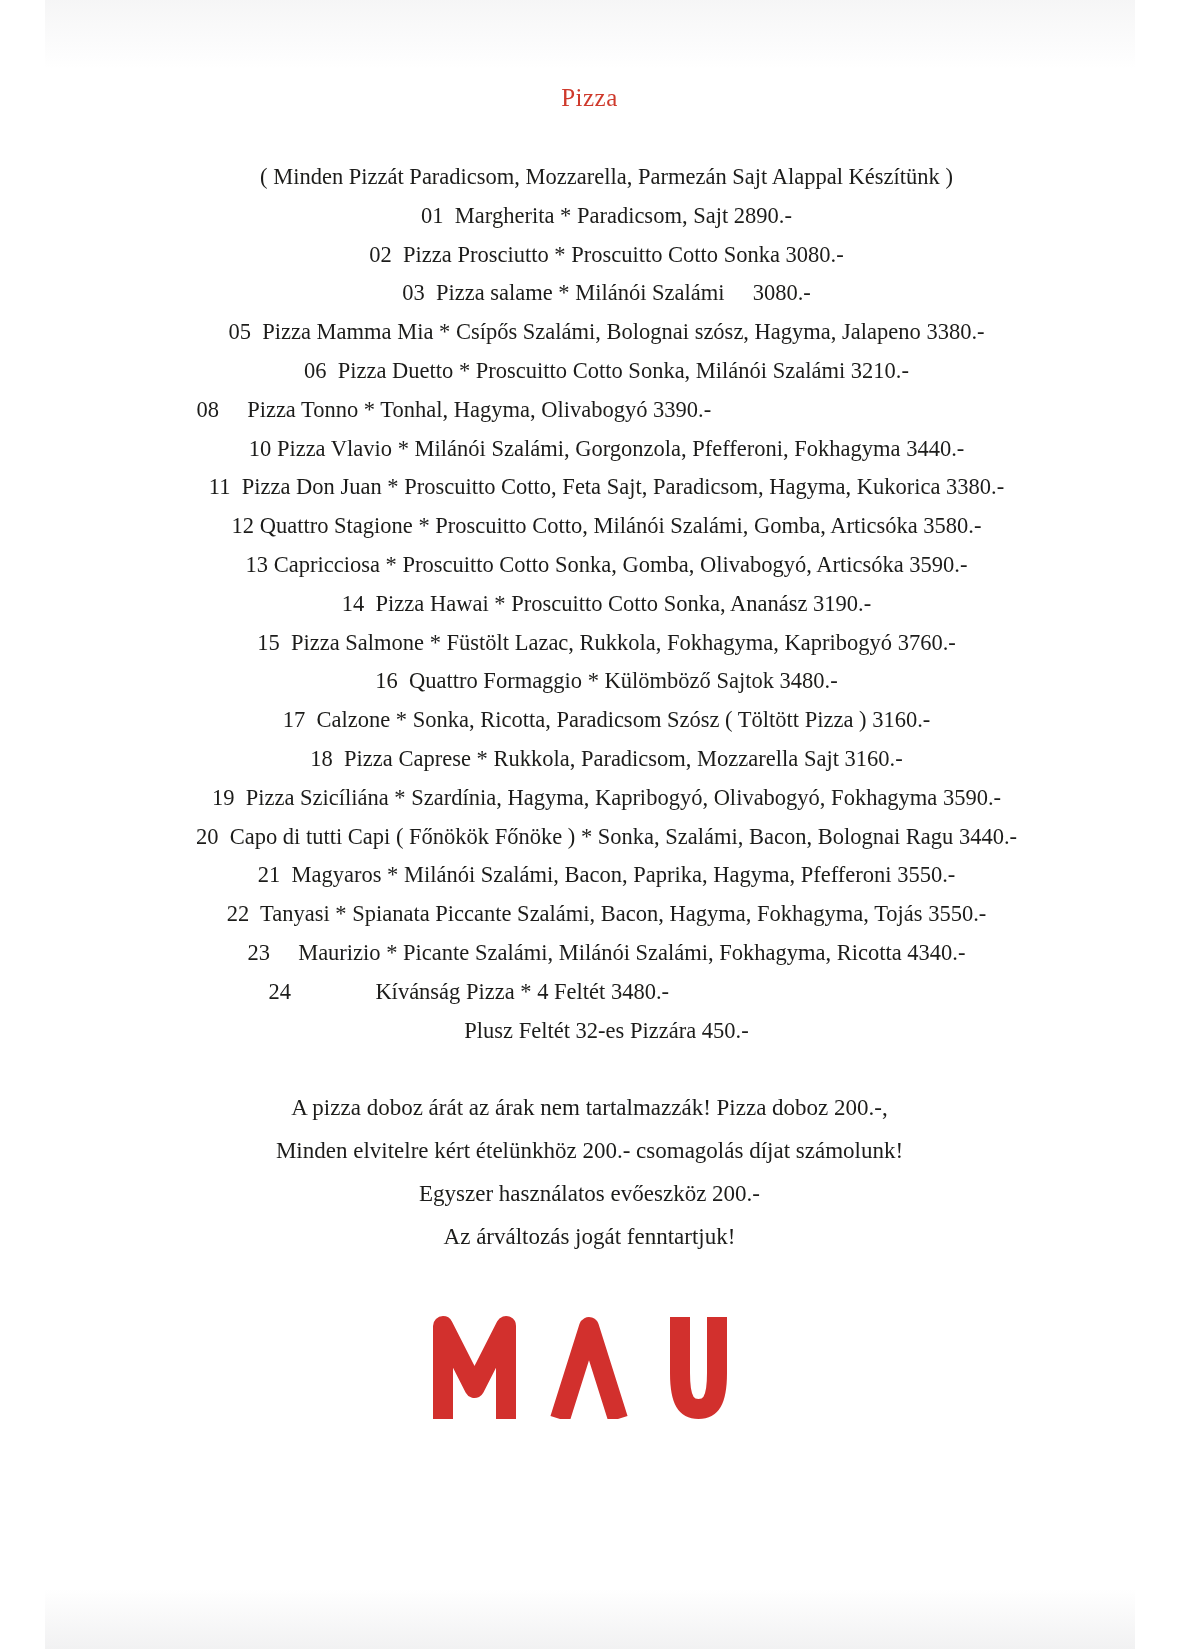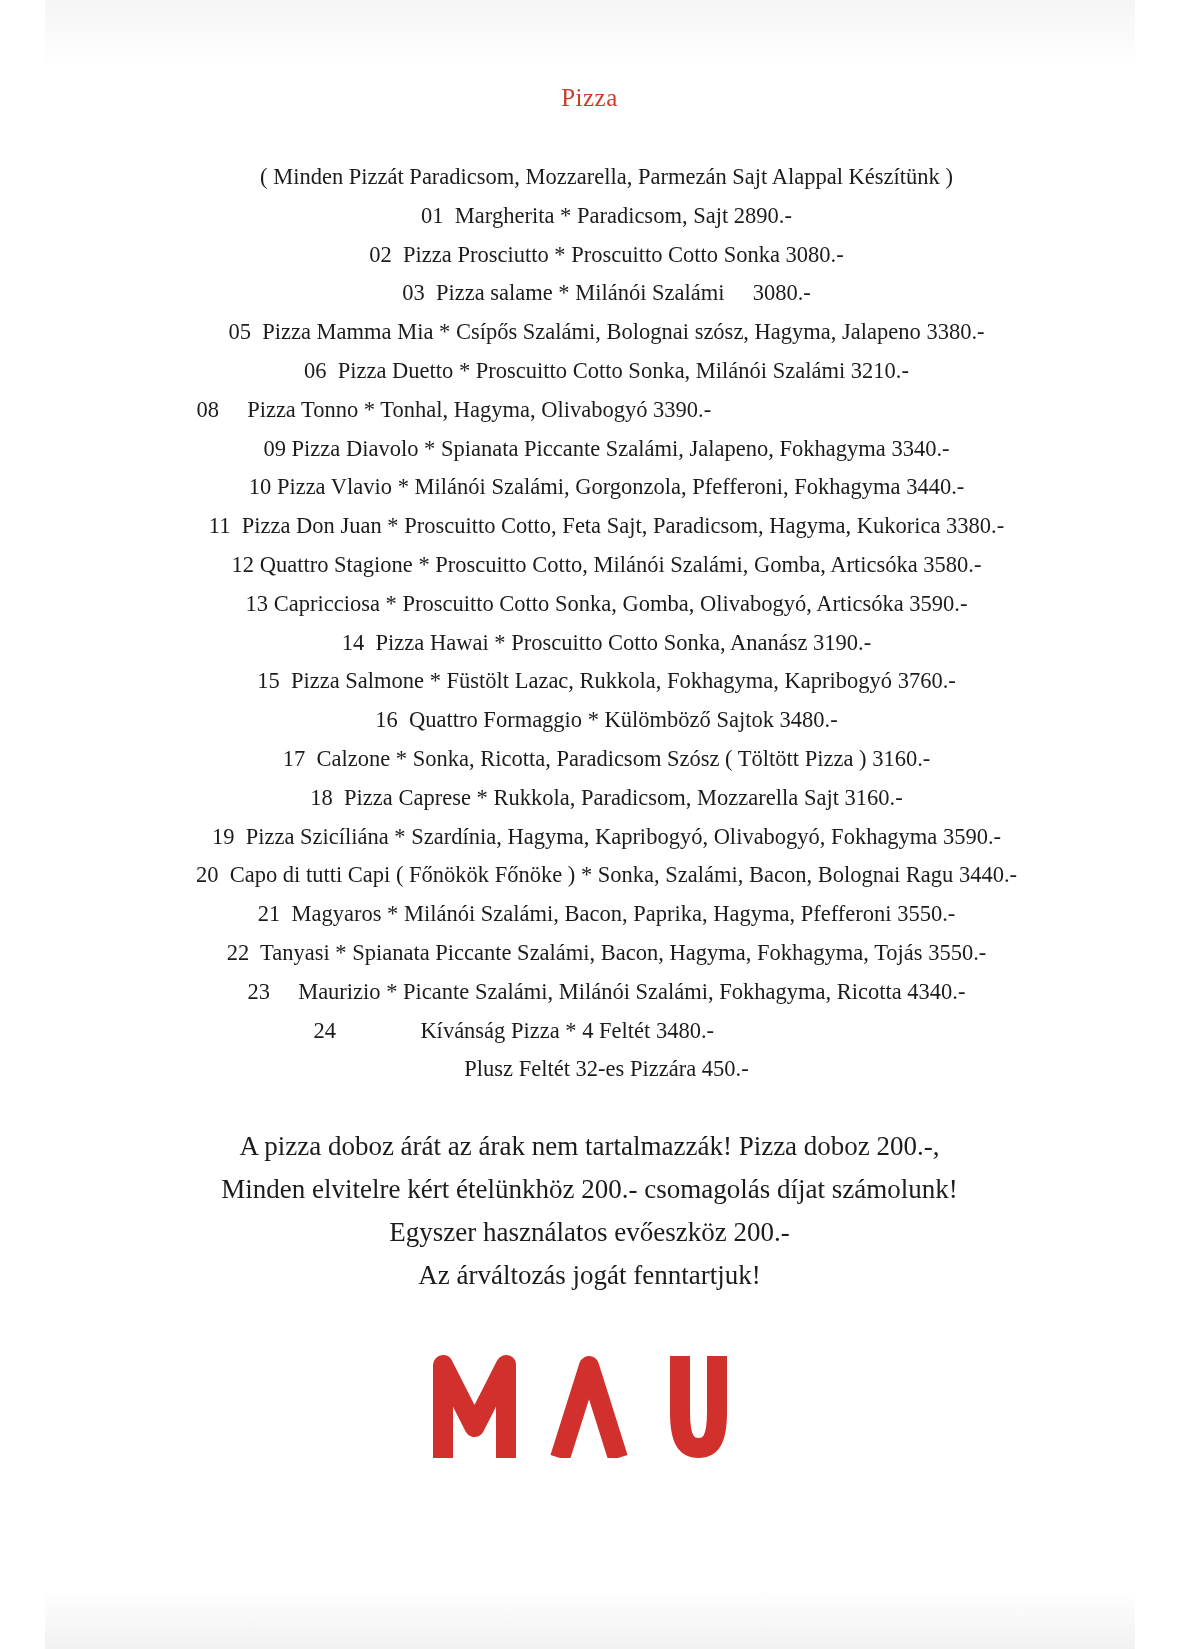--- a/index.html
+++ b/index.html
@@ -34,25 +34,25 @@
   }
   .list{
     width:1124px;
     margin-top:44px;
     font-size:22.5px;
     line-height:38.8px;
     text-align:center;
   }
   .line{white-space:pre;}
   .line.left{text-align:left;padding-left:152px;}
-  .line.left-deep{text-align:left;padding-left:224px;margin-left:45px;}
+  .line.left-deep{text-align:left;padding-left:224px;}
   .notes{
     width:100%;
     margin-top:36px;
-    font-size:27px;
+    font-size:23px;
     line-height:43px;
     text-align:center;
   }
   .logo-wrap{
     margin-top:57px;
     width:100%;
     display:flex;
     justify-content:center;
   }
   .logo-wrap svg{display:block;margin-left:-9px;}
@@ -66,21 +66,20 @@
   <h1 class="title">Pizza</h1>
 
   <div class="list">
     <div class="line">( Minden Pizzát Paradicsom, Mozzarella, Parmezán Sajt Alappal Készítünk )</div>
     <div class="line">01  Margherita * Paradicsom, Sajt 2890.-</div>
     <div class="line">02  Pizza Prosciutto * Proscuitto Cotto Sonka 3080.-</div>
     <div class="line">03  Pizza salame * Milánói Szalámi     3080.-</div>
     <div class="line">05  Pizza Mamma Mia * Csípős Szalámi, Bolognai szósz, Hagyma, Jalapeno 3380.-</div>
     <div class="line">06  Pizza Duetto * Proscuitto Cotto Sonka, Milánói Szalámi 3210.-</div>
     <div class="line left">08     Pizza Tonno * Tonhal, Hagyma, Olivabogyó 3390.-</div>
-    <div class="line">09 Pizza Diavolo * Spianata Piccante Szalámi, Jalapeno, Fokhagyma 3340.-</div>
     <div class="line">10 Pizza Vlavio * Milánói Szalámi, Gorgonzola, Pfefferoni, Fokhagyma 3440.-</div>
     <div class="line">11  Pizza Don Juan * Proscuitto Cotto, Feta Sajt, Paradicsom, Hagyma, Kukorica 3380.-</div>
     <div class="line">12 Quattro Stagione * Proscuitto Cotto, Milánói Szalámi, Gomba, Articsóka 3580.-</div>
     <div class="line">13 Capricciosa * Proscuitto Cotto Sonka, Gomba, Olivabogyó, Articsóka 3590.-</div>
     <div class="line">14  Pizza Hawai * Proscuitto Cotto Sonka, Ananász 3190.-</div>
     <div class="line">15  Pizza Salmone * Füstölt Lazac, Rukkola, Fokhagyma, Kapribogyó 3760.-</div>
     <div class="line">16  Quattro Formaggio * Külömböző Sajtok 3480.-</div>
     <div class="line">17  Calzone * Sonka, Ricotta, Paradicsom Szósz ( Töltött Pizza ) 3160.-</div>
     <div class="line">18  Pizza Caprese * Rukkola, Paradicsom, Mozzarella Sajt 3160.-</div>
     <div class="line">19  Pizza Szicíliána * Szardínia, Hagyma, Kapribogyó, Olivabogyó, Fokhagyma 3590.-</div>

